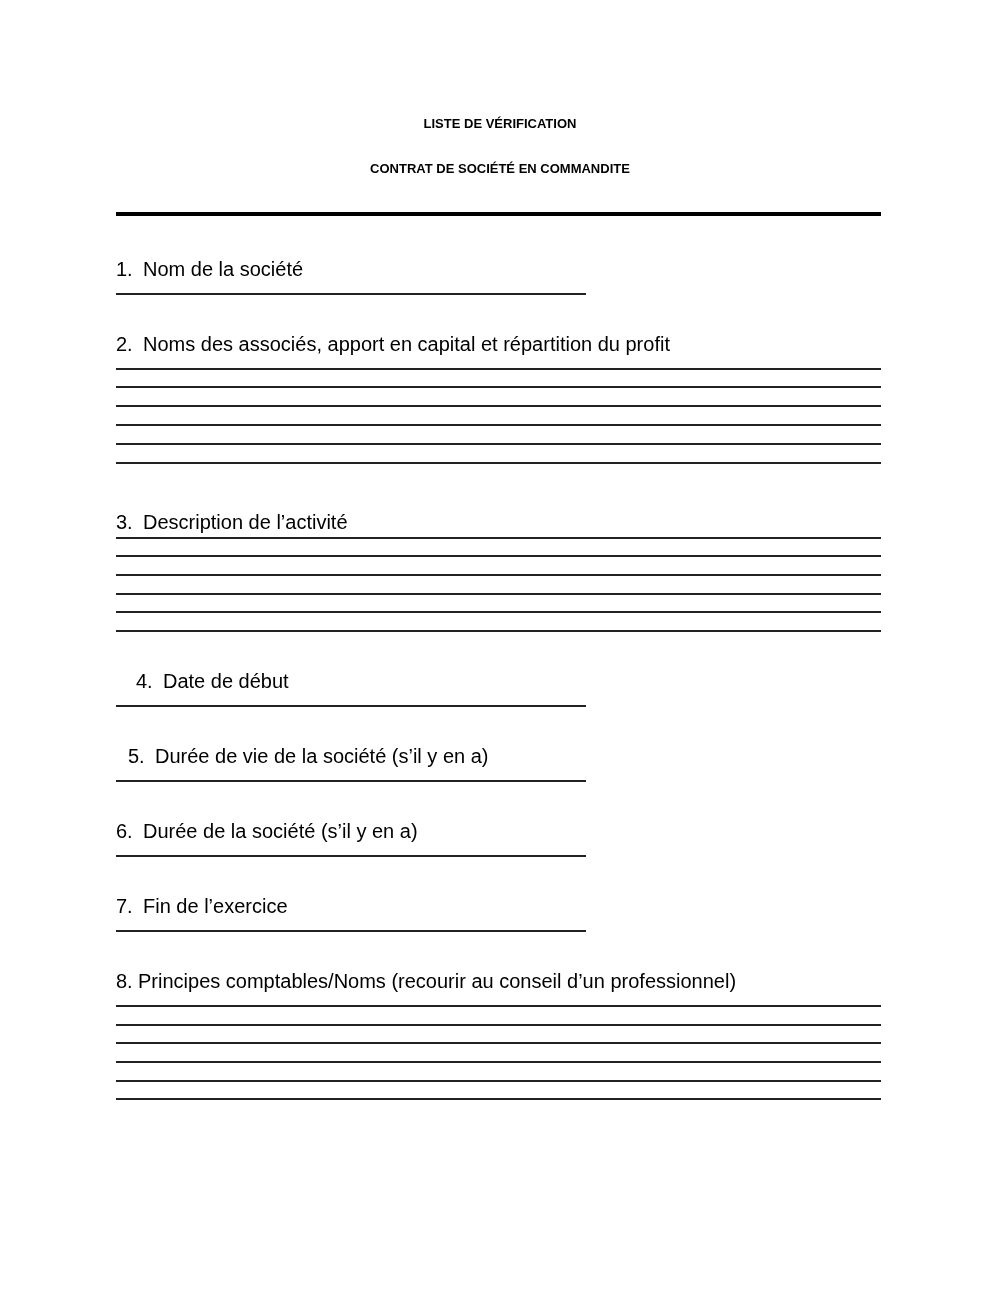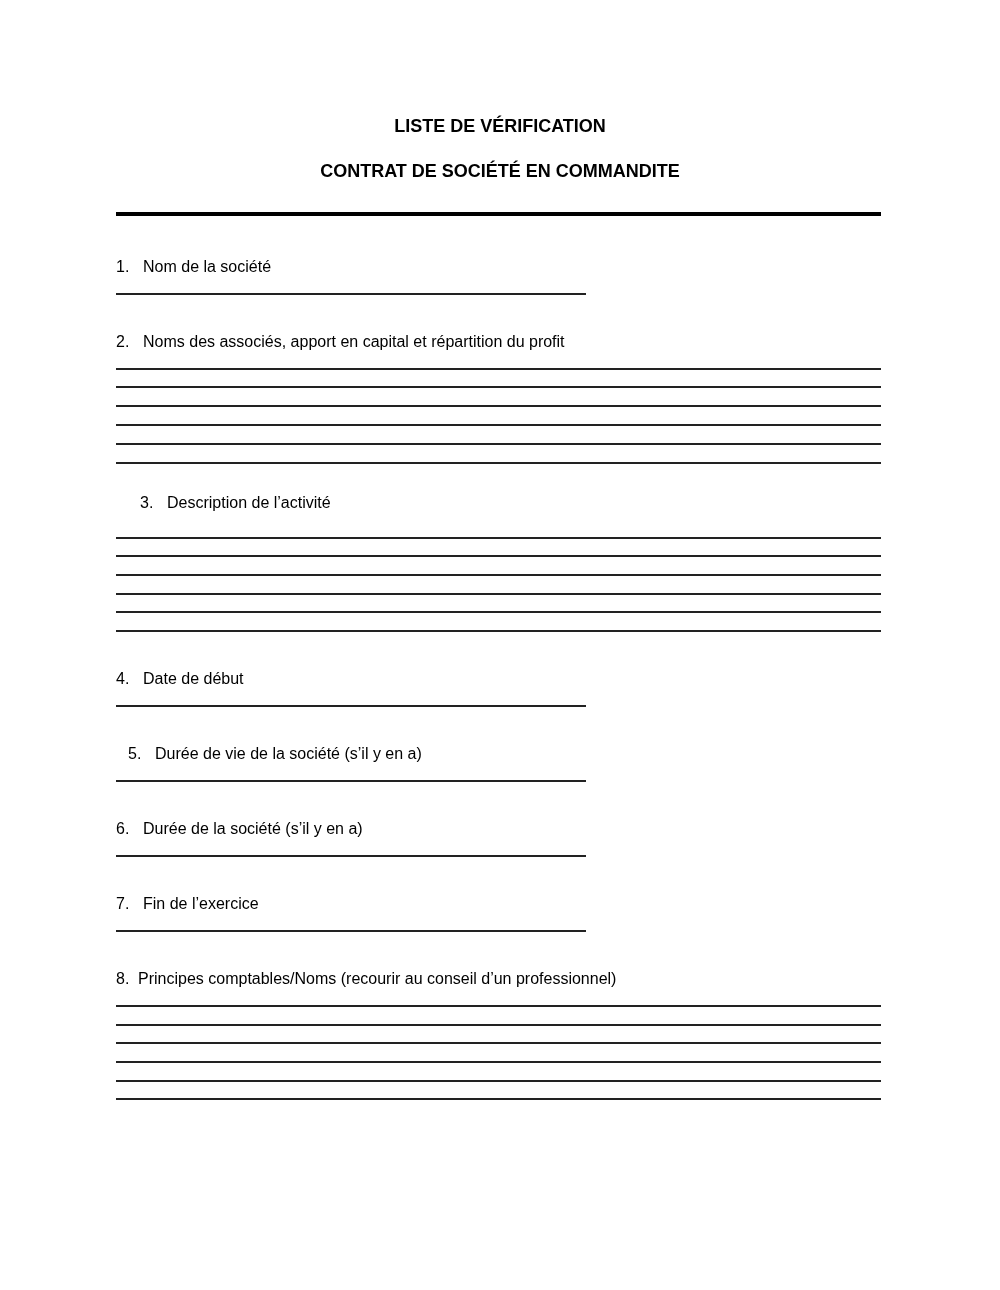--- a/index.html
+++ b/index.html
@@ -1,19 +1,19 @@
 <!DOCTYPE html>
 <html><head>
 <meta charset="utf-8">
 <style>
   html, body { margin:0; padding:0; background:#fff; }
   body { width:1000px; height:1290px; position:relative; font-family:"Liberation Sans", sans-serif; color:#000; overflow:hidden; }
-  .title { position:absolute; left:0; width:1000px; text-align:center; font-weight:bold; font-size:18px; }
+  .title { position:absolute; left:0; width:1000px; text-align:center; font-weight:bold; font-size:13px; }
   .rule { position:absolute; left:116px; width:765px; height:4px; background:#000; top:212px; }
-  .label { position:absolute; left:116px; font-size:16px; white-space:pre; }
+  .label { position:absolute; left:116px; font-size:20px; white-space:pre; }
   .num { display:inline-block; width:27px; }
   .line { position:absolute; left:116px; height:1.5px; background:#222; }
   .short { width:470px; }
   .long { width:765px; }
 </style>
 </head>
 <body>
 
 <div class="title" style="top:116px;">LISTE DE VÉRIFICATION</div>
 <div class="title" style="top:161px;text-align:center;">CONTRAT DE SOCIÉTÉ EN COMMANDITE</div>
@@ -23,29 +23,29 @@
 <div class="line short" style="top:293px;"></div>
 
 <div class="label" style="top:333px;"><span class="num">2.</span><span>Noms des associés, apport en capital et répartition du profit</span></div>
 <div class="line long" style="top:368px;"></div>
 <div class="line long" style="top:386px;"></div>
 <div class="line long" style="top:405px;"></div>
 <div class="line long" style="top:424px;"></div>
 <div class="line long" style="top:443px;"></div>
 <div class="line long" style="top:462px;"></div>
 
-<div class="label" style="top:494px;margin-left:24px;"><span class="num">3.</span><span>Description de l’activité</span></div>
+<div class="label" style="top:511px;"><span class="num">3.</span><span>Description de l’activité</span></div>
 <div class="line long" style="top:537px;"></div>
 <div class="line long" style="top:555px;"></div>
 <div class="line long" style="top:574px;"></div>
 <div class="line long" style="top:593px;"></div>
 <div class="line long" style="top:611px;"></div>
 <div class="line long" style="top:630px;"></div>
 
-<div class="label" style="top:670px;"><span class="num">4.</span><span>Date de début</span></div>
+<div class="label" style="top:670px;margin-left:20px;"><span class="num">4.</span><span>Date de début</span></div>
 <div class="line short" style="top:705px;"></div>
 
 <div class="label" style="top:745px;margin-left:12px;"><span class="num">5.</span><span>Durée de vie de la société (s’il y en a)</span></div>
 <div class="line short" style="top:780px;"></div>
 
 <div class="label" style="top:820px;"><span class="num">6.</span><span>Durée de la société (s’il y en a)</span></div>
 <div class="line short" style="top:855px;"></div>
 
 <div class="label" style="top:895px;"><span class="num">7.</span><span>Fin de l’exercice</span></div>
 <div class="line short" style="top:930px;"></div>

